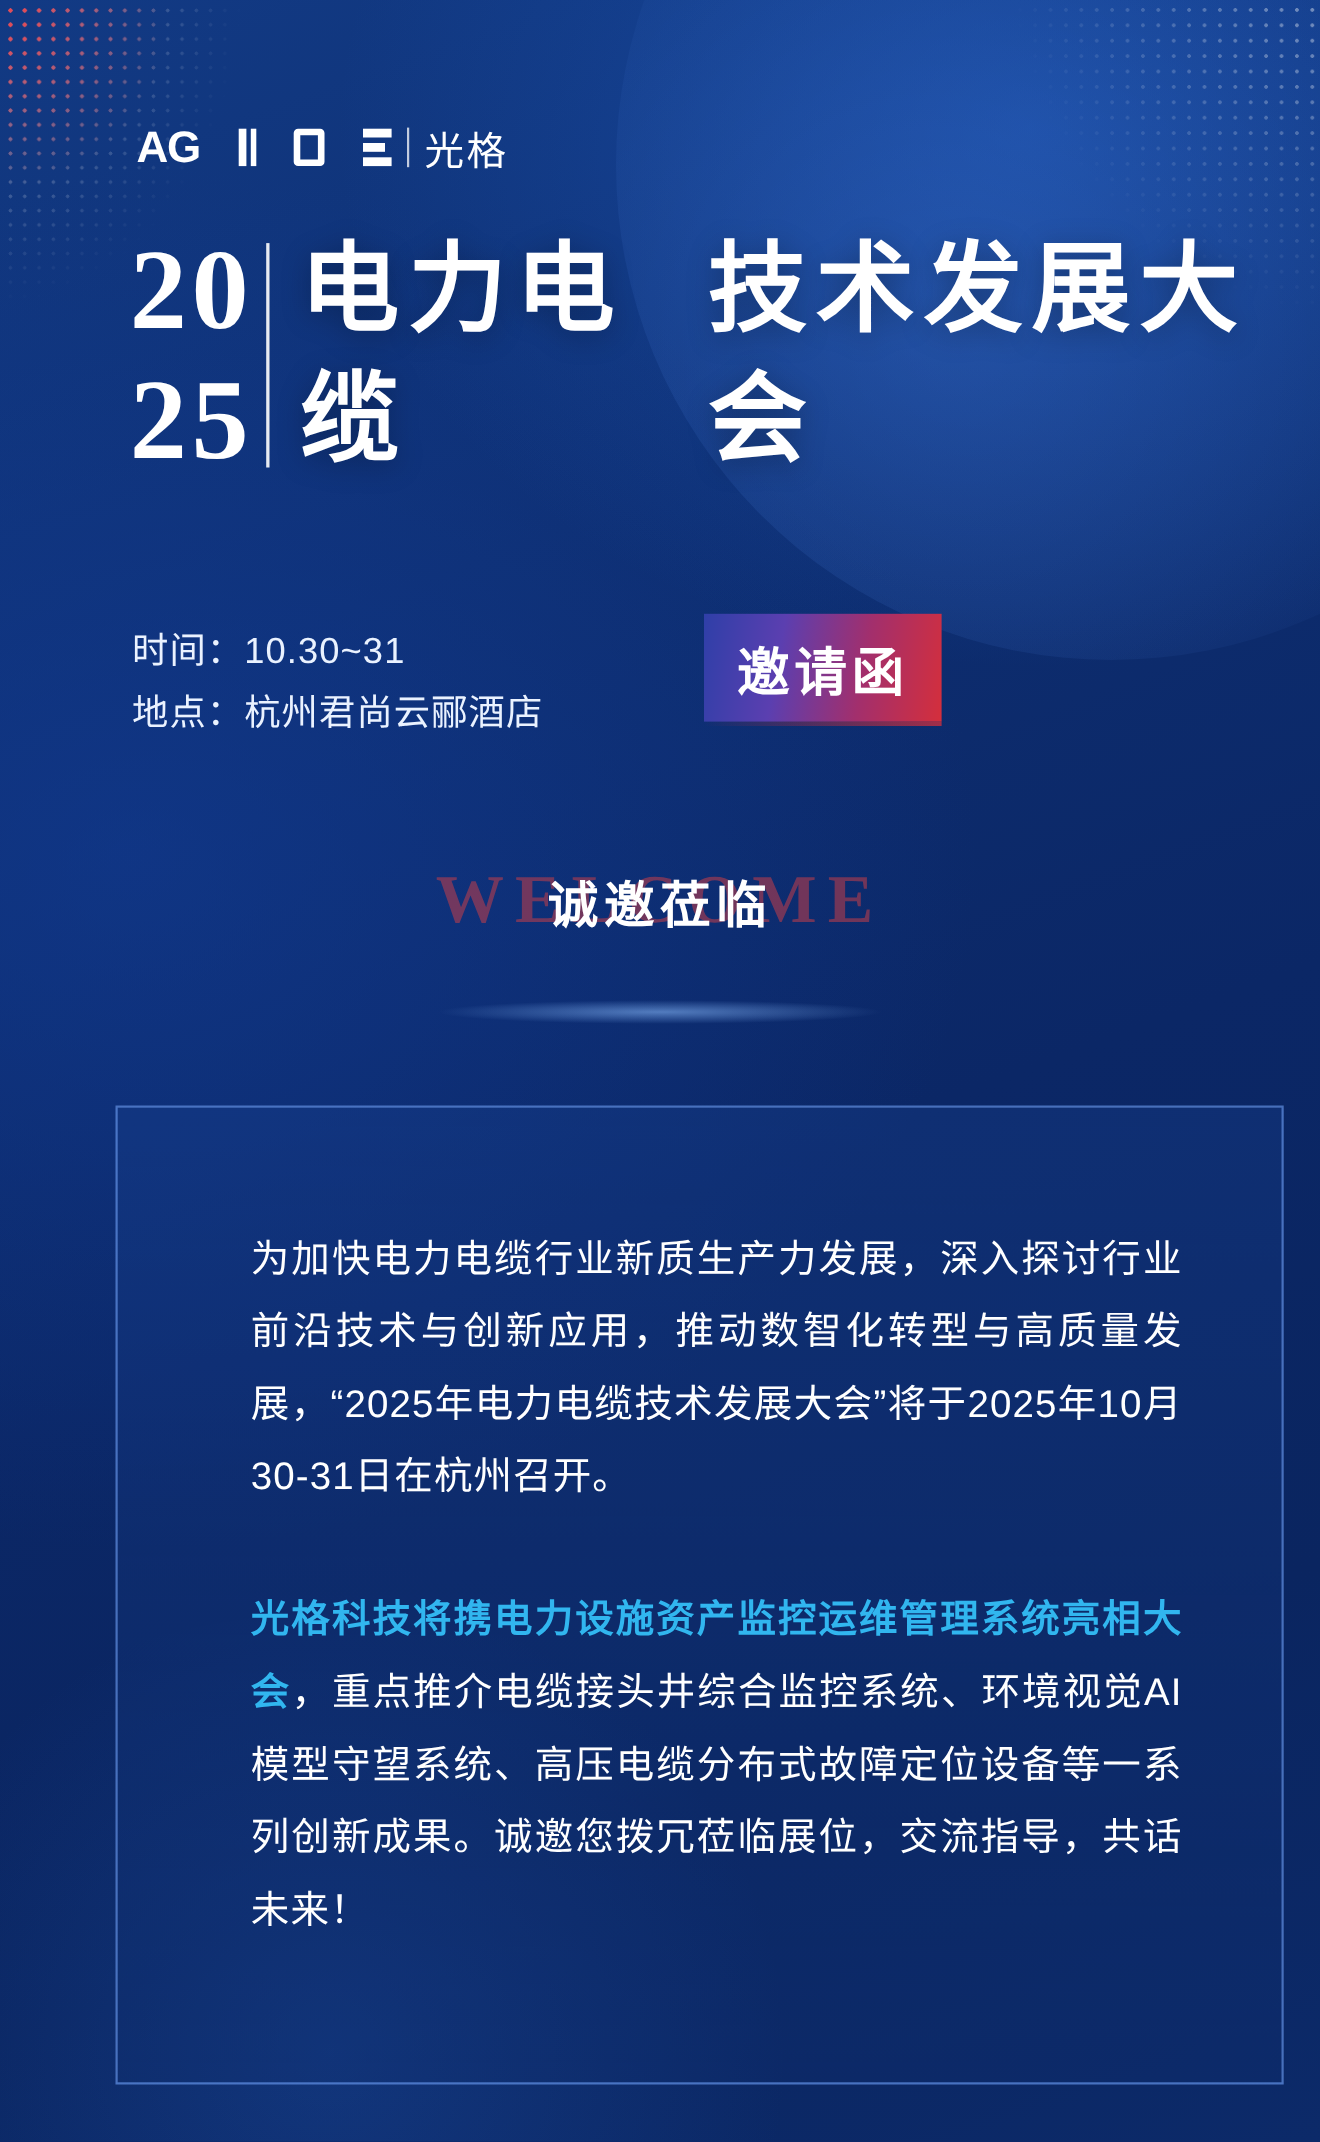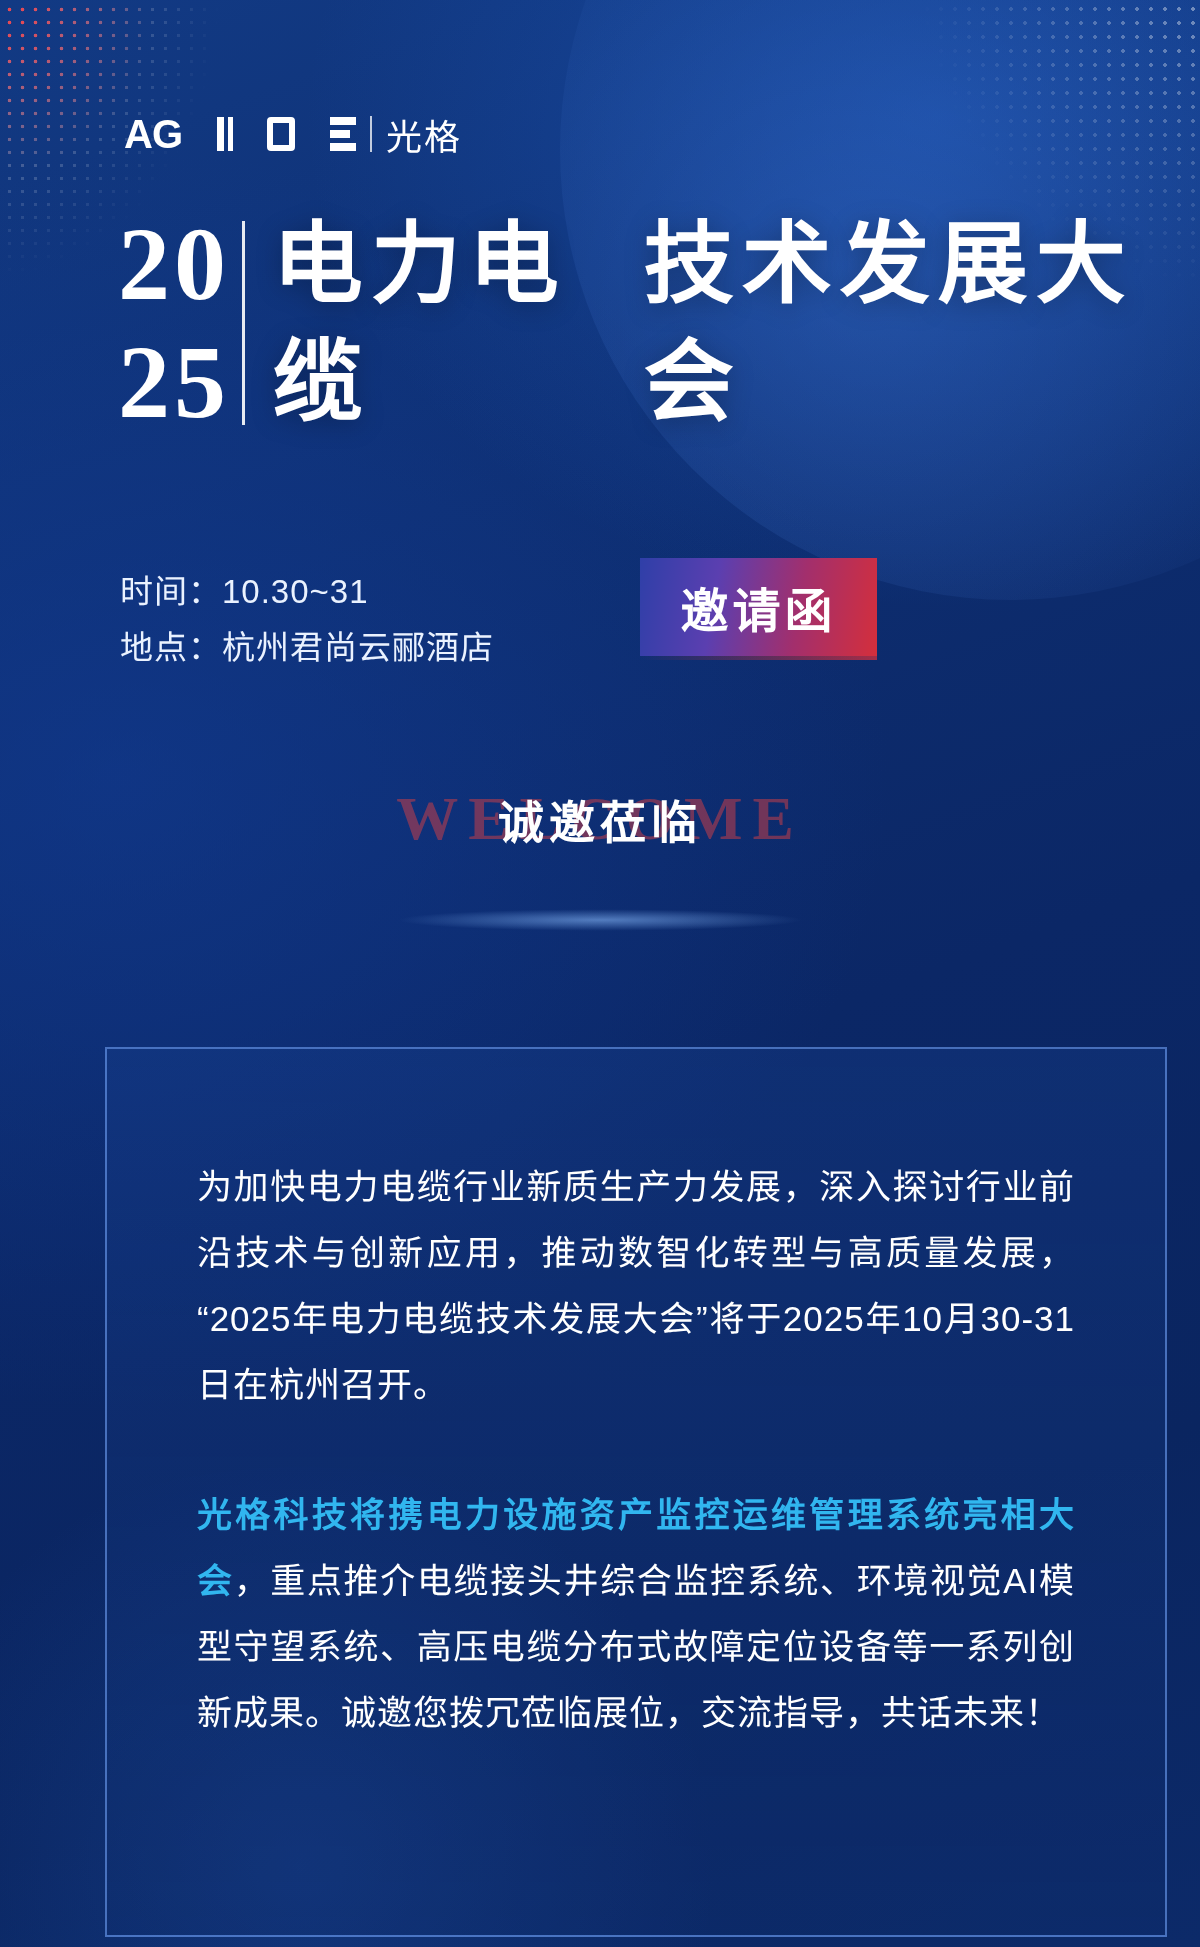--- a/index.html
+++ b/index.html
@@ -201,21 +201,21 @@
     font-size: 33px;
     line-height: 56px;
     letter-spacing: 1px;
   }
 
   
   .badge {
     position: absolute;
     left: 640px;
     top: 558px;
-    width: 237px;
+    width: 216px;
     height: 98px;
     background: linear-gradient(100deg, #2f3fa8 0%, #5b3fb0 32%, #a22f6d 66%, #d42f3c 100%);
     display: flex;
     align-items: center;
     justify-content: center;
   }
   .badge span {
     color: #ffffff;
     font-size: 48px;
     font-weight: bold;
@@ -265,26 +265,27 @@
     top: 130px;
     width: 560px;
     height: 30px;
     background: radial-gradient(ellipse 280px 15px at 50% 50%, rgba(140,190,255,0.55) 0%, rgba(140,190,255,0) 72%);
   }
 
   
   .card {
     position: absolute;
     left: 105px;
-    top: 1047px;
+    top: 1005px;
     width: 1062px;
     height: 890px;
     border: 2px solid rgba(120,170,255,0.55);
     box-sizing: border-box;
     background: linear-gradient(180deg, rgba(22,62,140,0.35) 0%, rgba(14,45,110,0.25) 100%);
+    padding-left: 31px;
   }
   .card-inner {
     padding: 105px 90px 0 90px;
   }
   .para {
     color: #ffffff;
     font-size: 35px;
     line-height: 66px;
     letter-spacing: 1px;
     text-align: justify;

